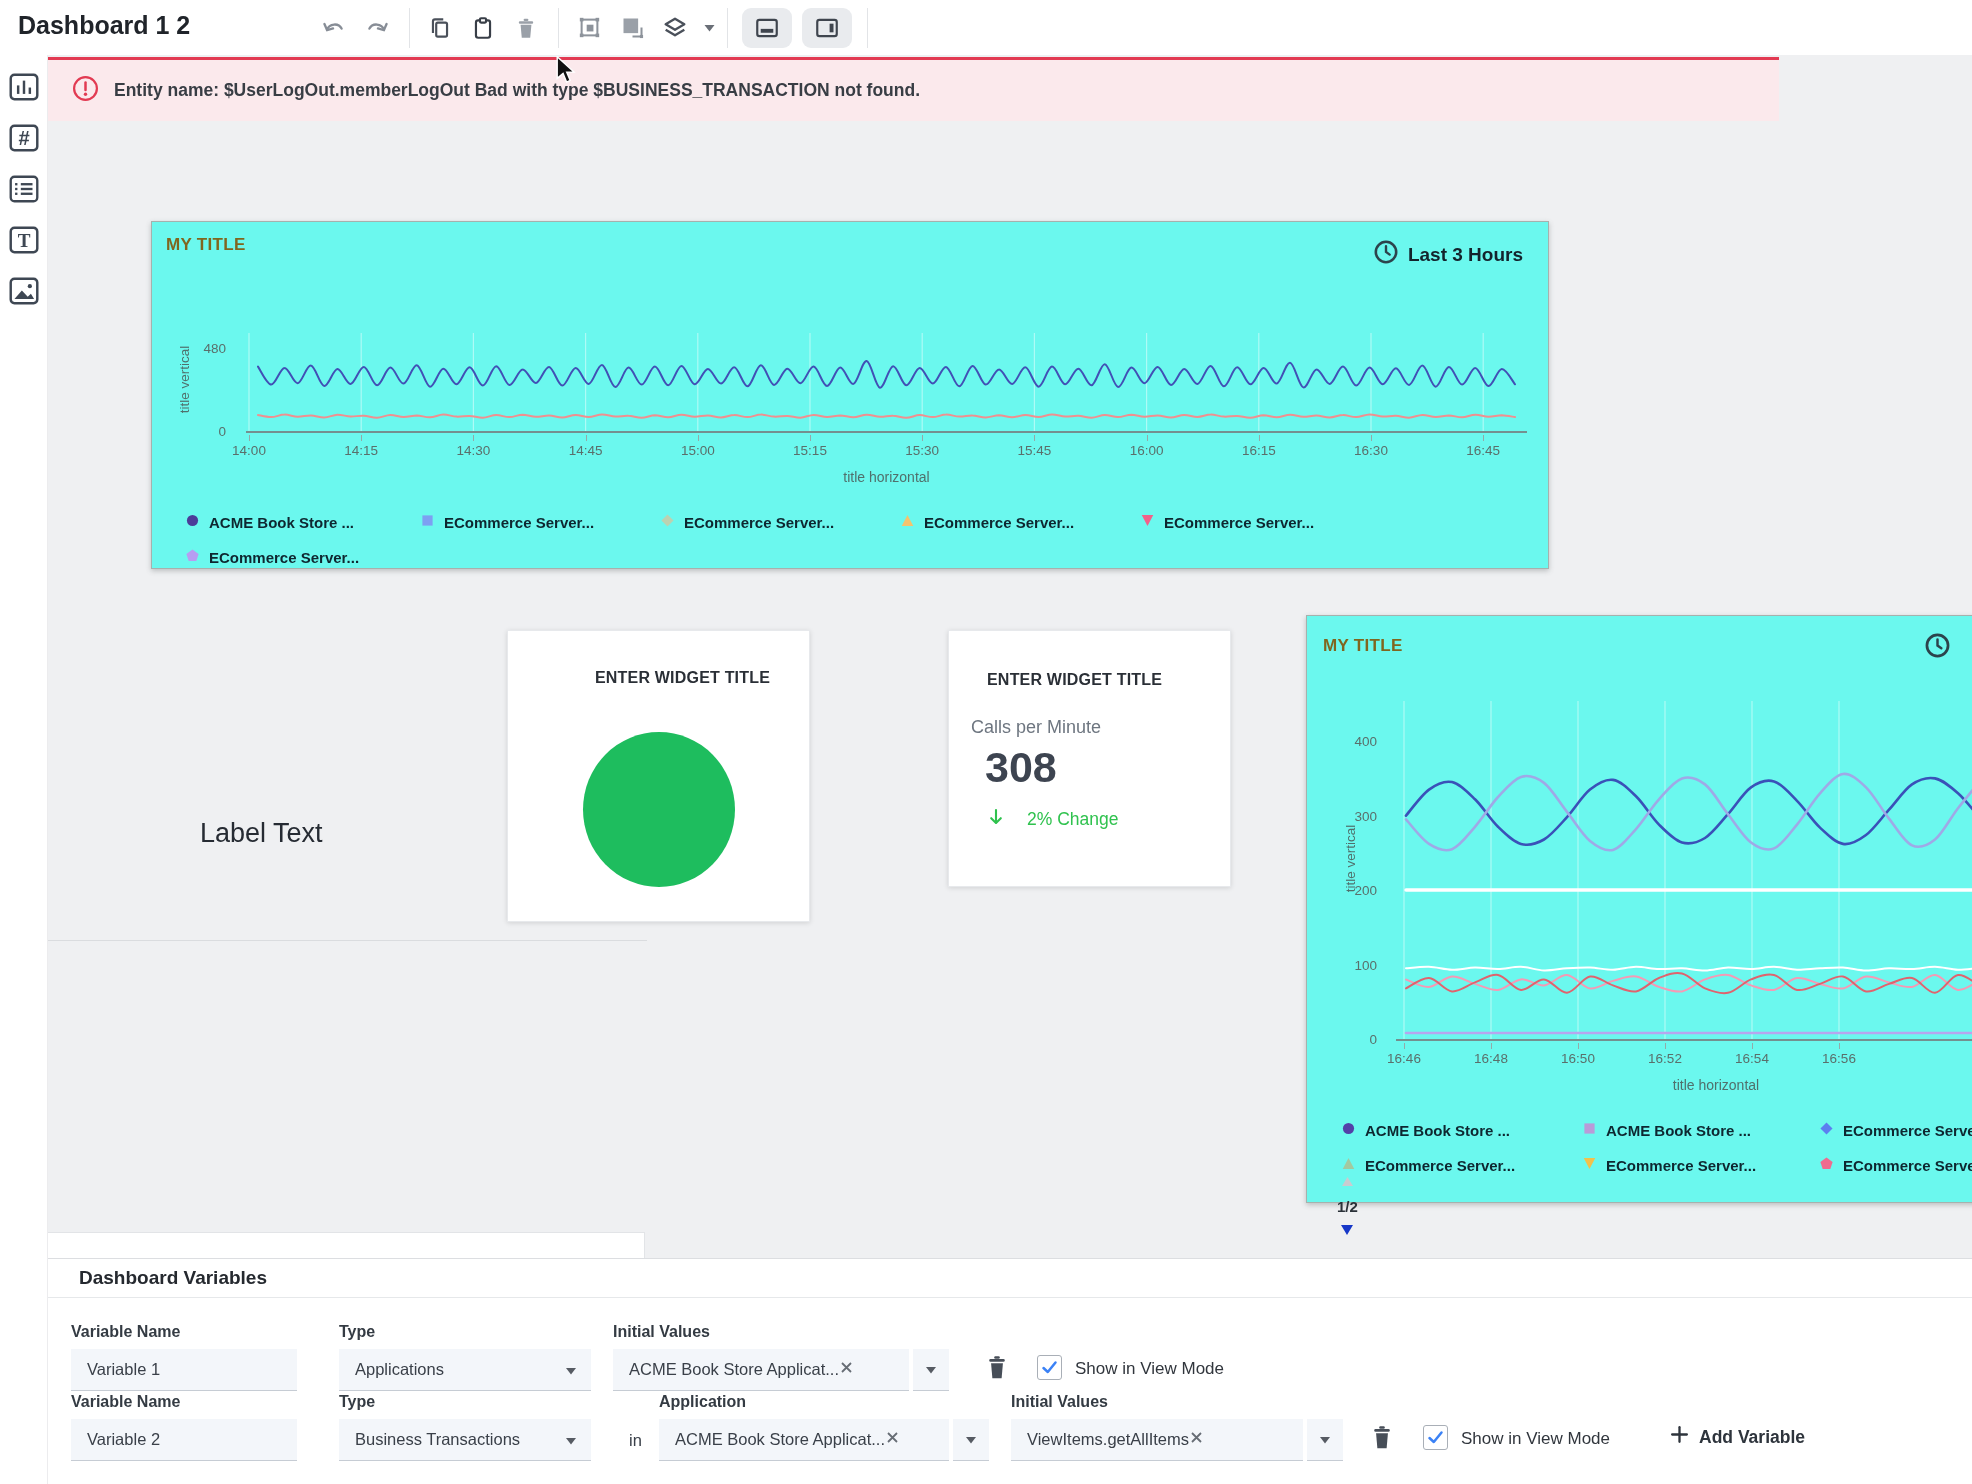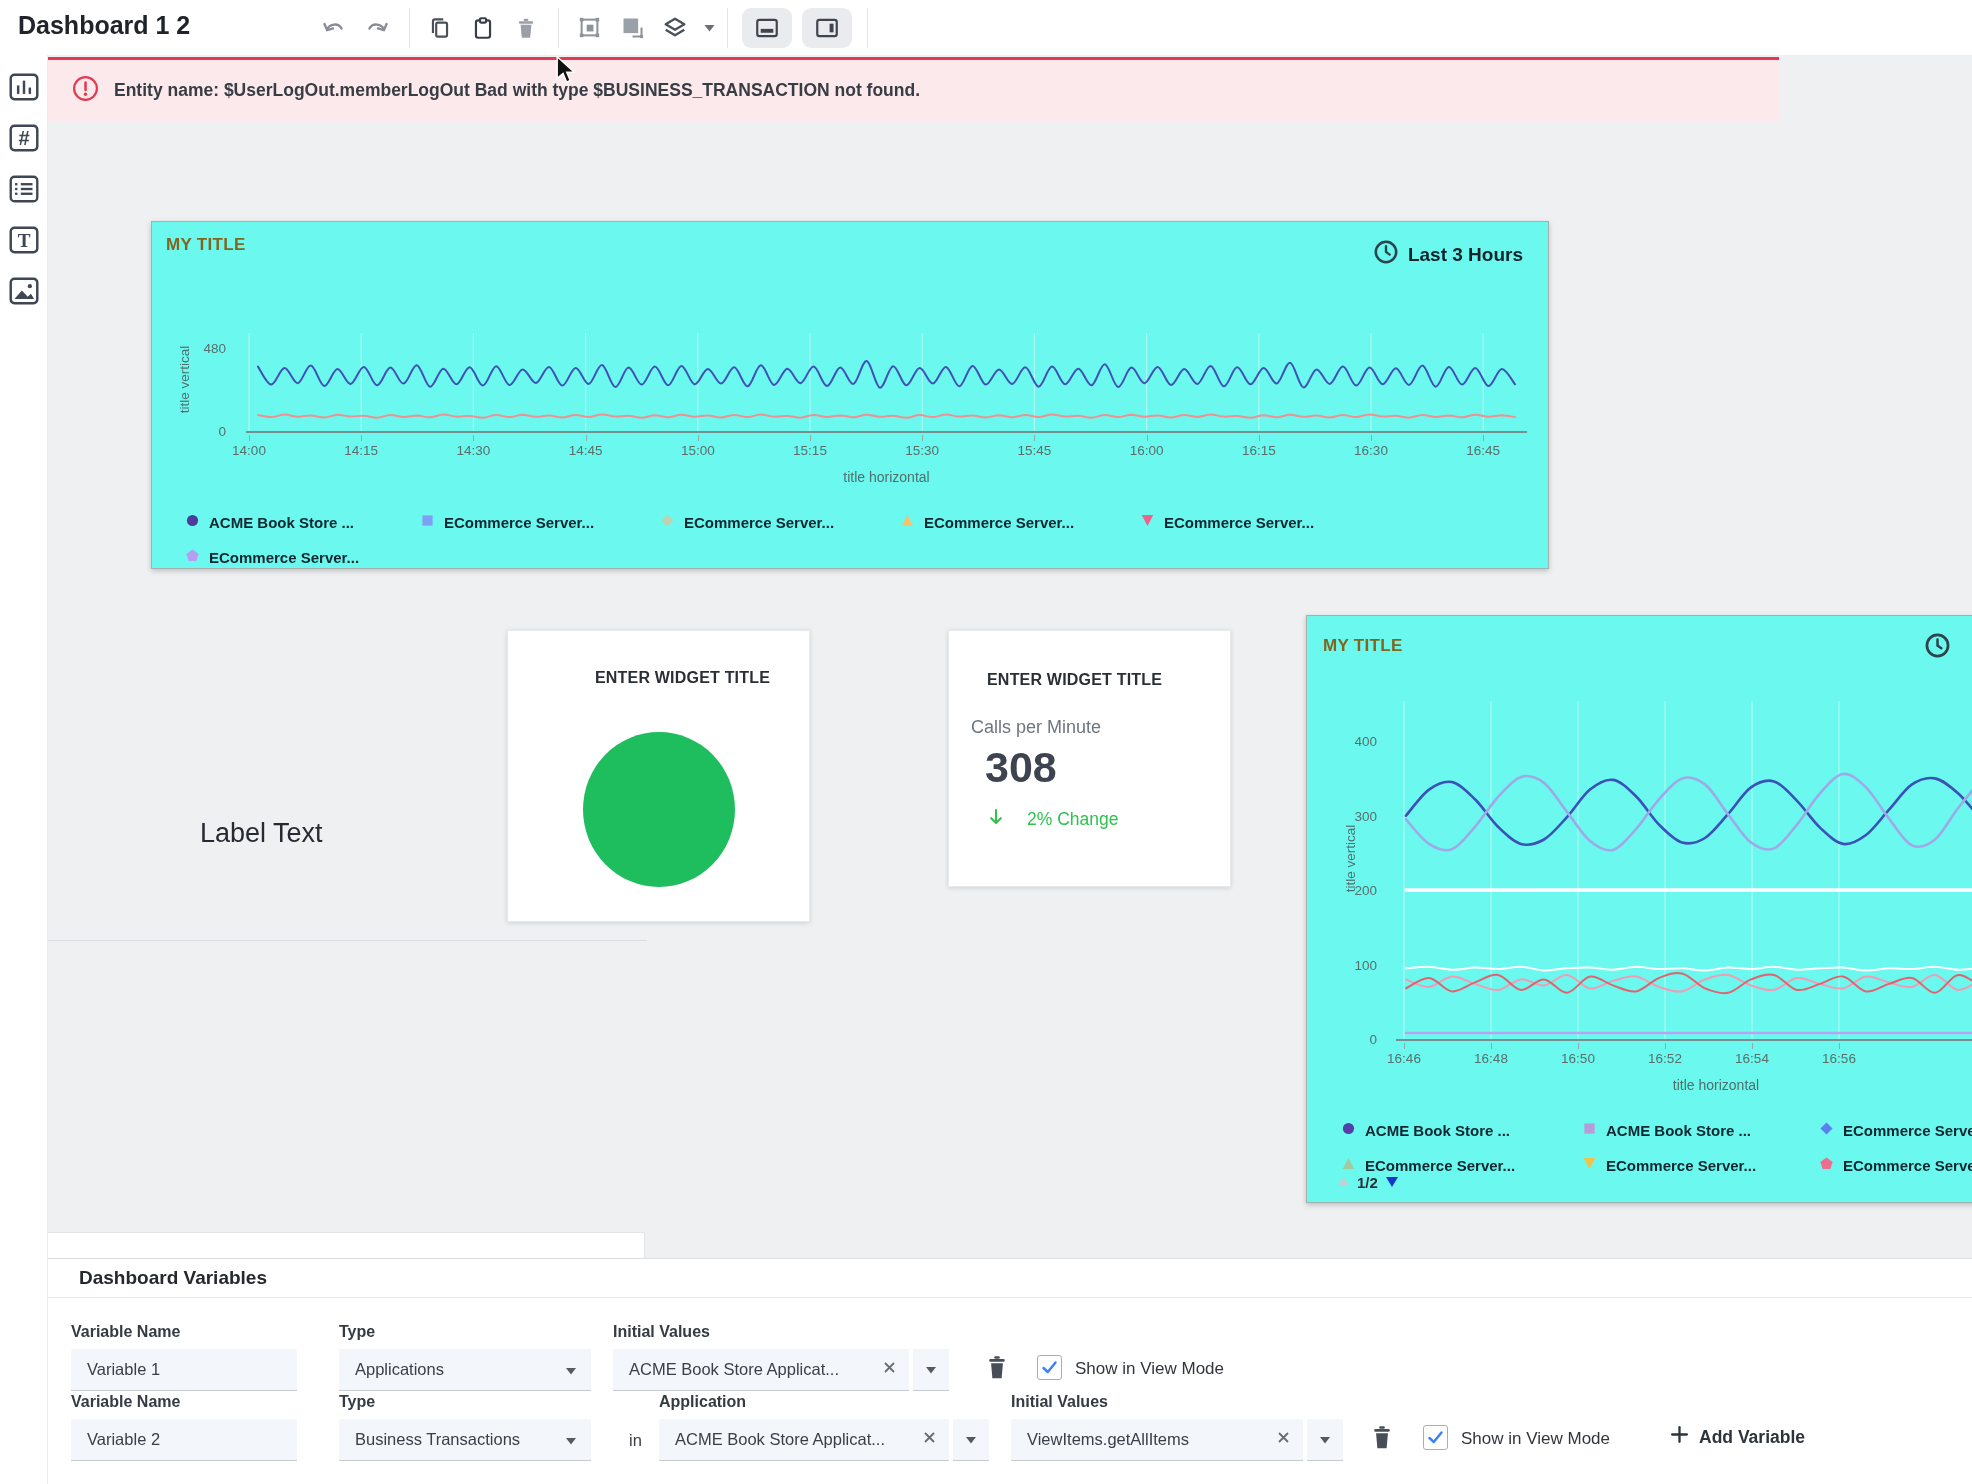--- a/index.html
+++ b/index.html
@@ -49,21 +49,21 @@
   .metric-change{position:absolute;left:38px;top:176px;display:flex;align-items:center;gap:22px;font-size:17.5px;}
   
   .panel-step{position:absolute;left:47px;top:1232px;width:598px;height:26px;background:#ffffff;border:1px solid #e2e4e7;border-bottom:none;box-sizing:border-box;}
   .panel{position:absolute;left:47px;top:1258px;width:1925px;height:226px;background:#ffffff;border-top:1px solid #dcdee1;border-left:1px solid #dcdee1;box-sizing:border-box;}
   .panel-title{position:absolute;left:31px;top:8px;font-size:19px;font-weight:bold;color:#25292f;}
   .panel-divider{position:absolute;left:0;top:38px;width:100%;height:1px;background:#e6e8ea;}
   .fld-label{position:absolute;font-size:16px;font-weight:bold;color:#343b43;white-space:nowrap;}
   .fld,.combo-main,.combo-caret,.select{position:absolute;height:42px;background:#f3f6fa;border-bottom:1.5px solid #c6ccd4;box-sizing:border-box;display:flex;align-items:center;font-size:16.5px;color:#3a4049;}
   .fld{padding:0 16px;}
   .select{padding:0 14px 0 16px;justify-content:space-between;cursor:pointer;}
-  .combo-main{padding:0 12px 0 16px;justify-content:space-between;cursor:pointer;}
+  .combo-main{padding:0 12px 0 16px;justify-content:flex-start;cursor:pointer;}
   .combo-caret{justify-content:center;cursor:pointer;}
   .in-word{position:absolute;font-size:16.5px;color:#3a4049;}
   .trash-btn{position:absolute;width:30px;height:32px;display:flex;align-items:center;justify-content:center;cursor:pointer;}
   .checkbox{position:absolute;width:25px;height:25px;background:#fff;border:1.5px solid #a9afb7;border-radius:3px;display:flex;align-items:center;justify-content:center;cursor:pointer;box-sizing:border-box;}
   .cb-label{position:absolute;font-size:17px;color:#31363d;white-space:nowrap;}
   .add-var{position:absolute;display:flex;align-items:center;gap:9px;font-size:17.5px;font-weight:bold;color:#2e343c;cursor:pointer;}
   .cursor{position:absolute;z-index:99;pointer-events:none;}
 </style>
 </head>
 <body>
@@ -402,21 +402,21 @@
               </svg></span>
             <span class="lg-label">ECommerce Server...</span>
           </div>
           <div class="lg-item" style="left: 513px; top: 540px;">
             <span><svg width="13" height="13" viewBox="0 0 14 14">
                 <polygon points="7,0.5 13.6,5.3 11.1,13 2.9,13 0.4,5.3" fill="#ef6b8f"></polygon>
               </svg></span>
             <span class="lg-label">ECommerce Server...</span>
           </div>
         </div>
-      <div class="pager" style="left:30px;top:558px;">
+      <div class="pager" style="left:30px;top:558px;flex-direction:column;">
         <span><svg width="13" height="13" viewBox="0 0 13 13">
               <polygon points="6.5,2 12,11 1,11" fill="#c9ccd0"></polygon>
             </svg></span>
         <span>1/2</span>
         <span><svg width="14" height="13" viewBox="0 0 14 13">
               <polygon points="1,2 13,2 7,12" fill="#1738c8"></polygon>
             </svg></span>
       </div>
     </section>
   </main>

